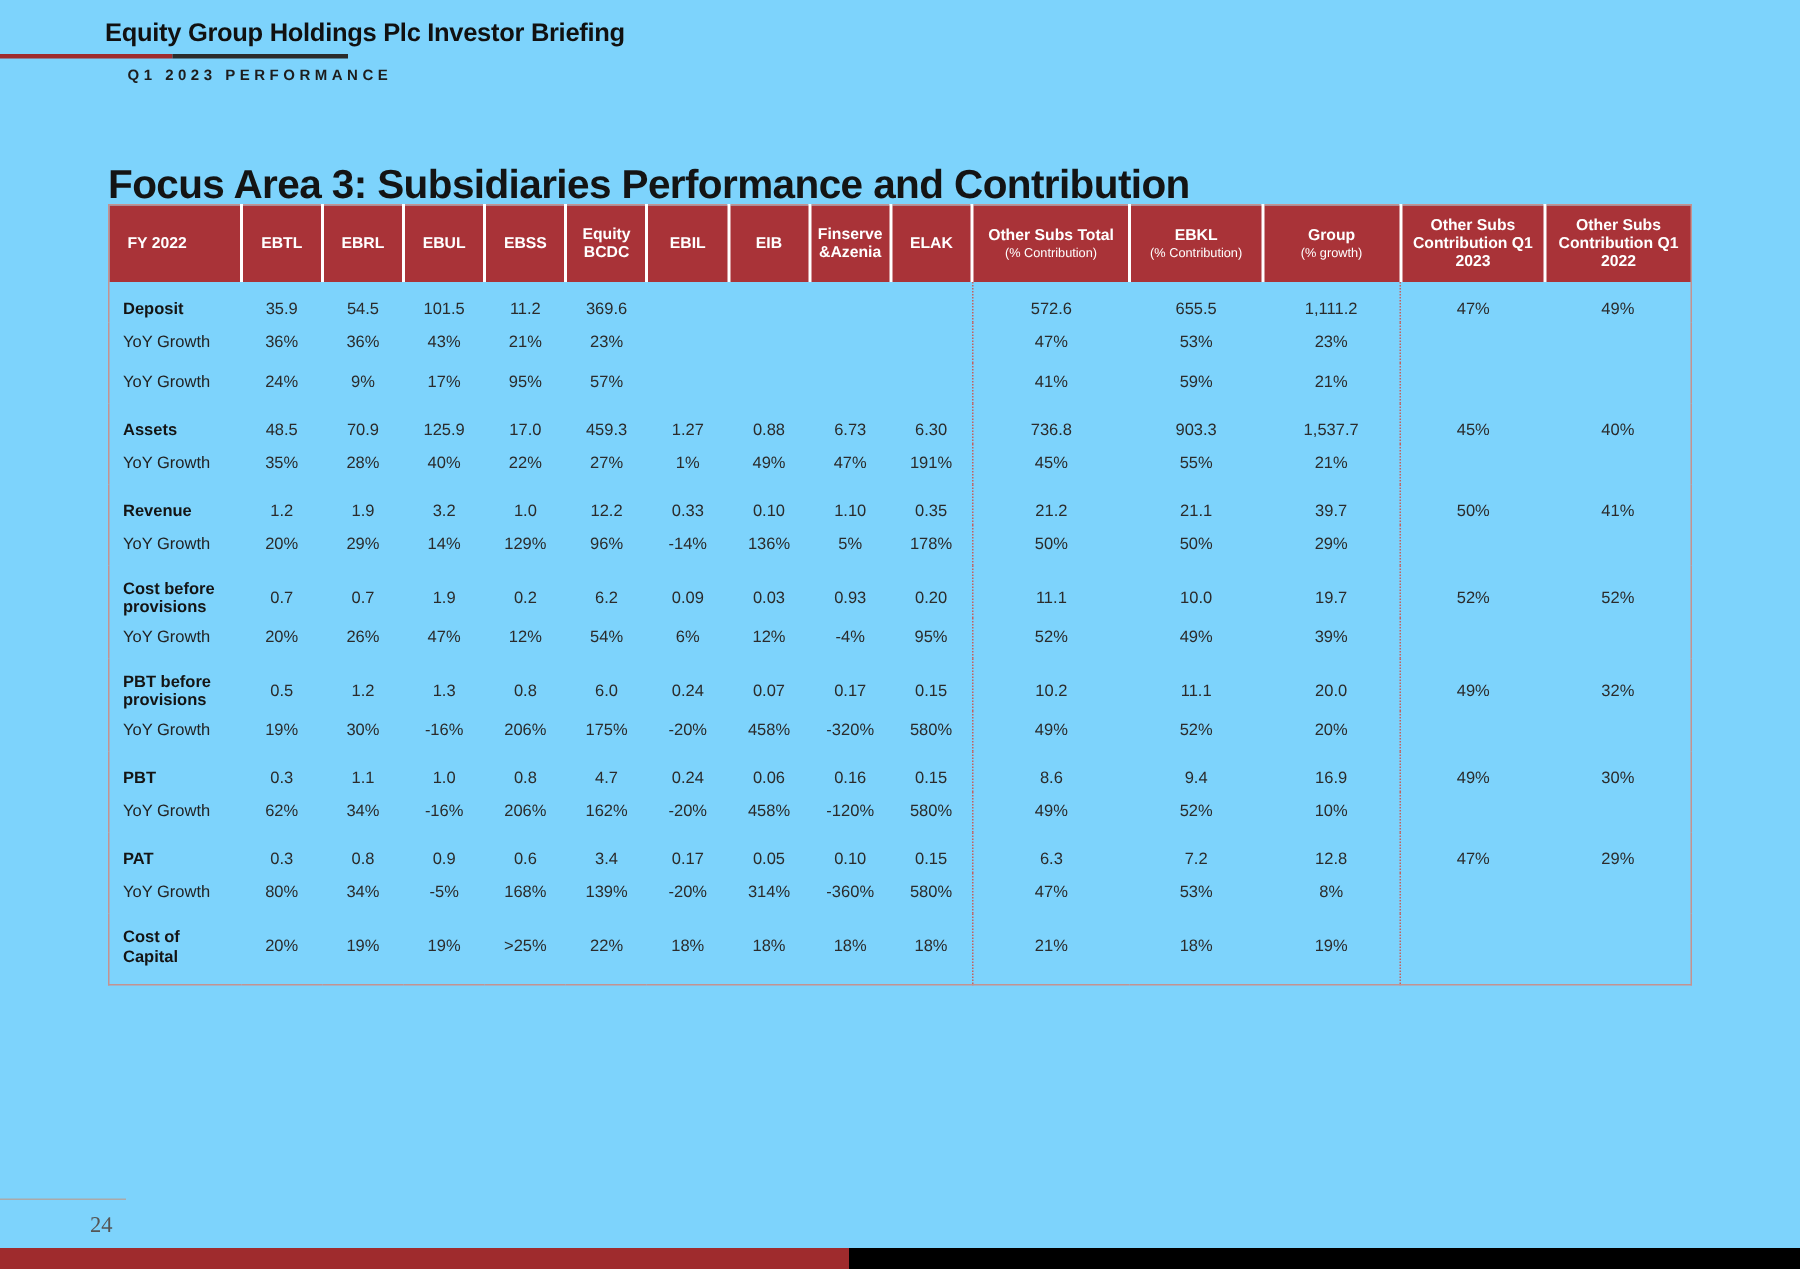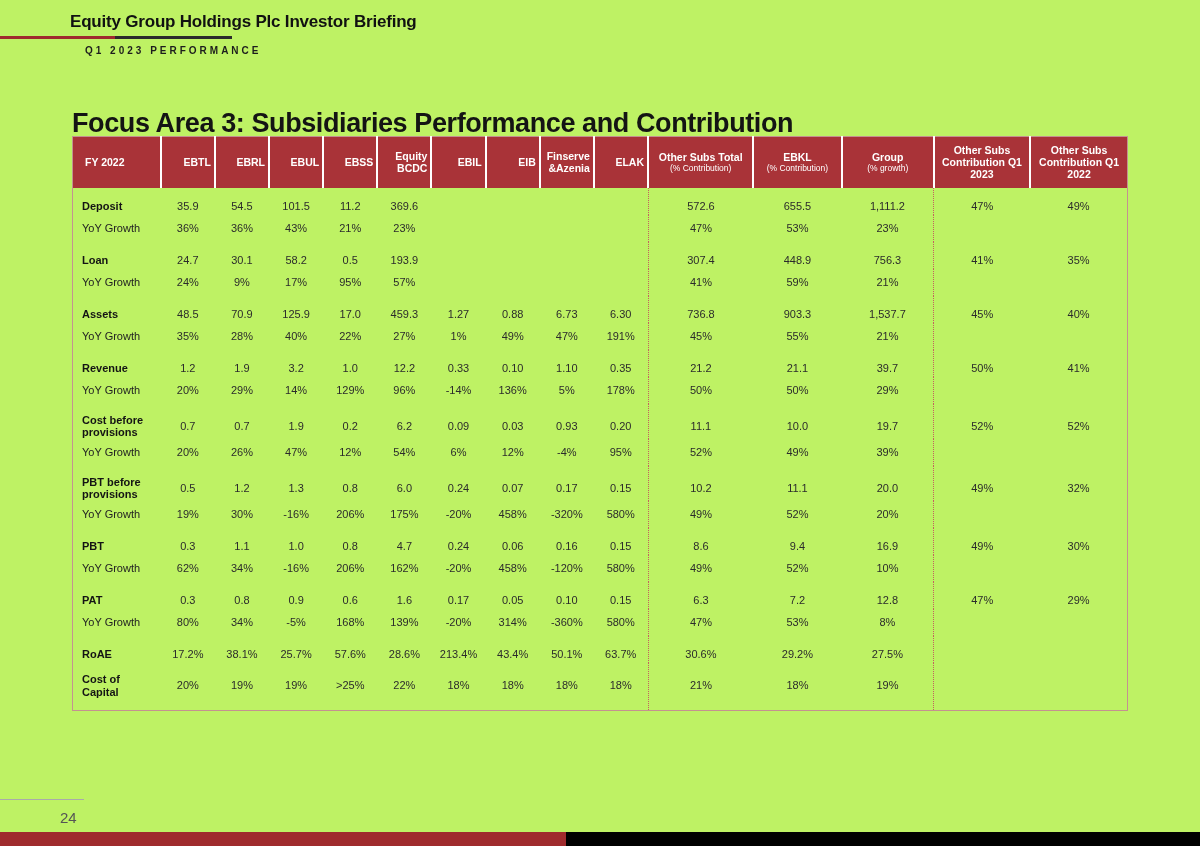--- a/index.html
+++ b/index.html
@@ -5,59 +5,59 @@
   :root{
     --header-red:#a93338;
     --footer-red:#9f2b2d;
     --dotted:#c4615e;
     --table-border:#c49290;
     --ink:#1a1a1a;
   }
   *{margin:0;padding:0;box-sizing:border-box;}
   html,body{background:#e8e8e8;}
   .page{
-    position:relative;width:1200px;height:846px;background:#bef264;
+    position:relative;width:1200px;height:846px;background:#7dd3fc;
     font-family:"Liberation Sans", sans-serif;color:var(--ink);overflow:hidden;
   }
   
   .brand-title{position:absolute;left:70px;top:12px;font-size:17px;font-weight:bold;color:#111;letter-spacing:-0.2px;}
   .brand-rule-red{position:absolute;left:0;top:36px;width:115px;height:3px;background:var(--footer-red);}
   .brand-rule-dark{position:absolute;left:115px;top:36px;width:117px;height:3px;background:#2b2b2b;}
   .brand-subtitle{position:absolute;left:70px;top:45px;font-size:10px;font-weight:bold;letter-spacing:3px;color:#1d1d1d;margin-left:15px;}
   
   .slide-title{position:absolute;left:72px;top:108px;font-size:27px;font-weight:bold;color:#141414;letter-spacing:-0.4px;}
   
   .tbl-wrap{position:absolute;left:72px;top:136px;}
   table{border-collapse:collapse;table-layout:fixed;width:1056px;border:1px solid var(--table-border);}
   thead th{
     background:var(--header-red);color:#ffffff;font-weight:bold;font-size:10.5px;
     height:51px;vertical-align:middle;text-align:center;line-height:1.15;padding:2px 3px;
   }
   thead th + th{border-left:2px solid #ffffff;}
   thead th:first-child{text-align:left;padding-left:12px;}
   .th-sub{font-size:8.5px;font-weight:normal;margin-top:1px;}
   th:nth-child(1){width:88px;}
-  th:nth-child(n+2):nth-child(-n+10){width:54px;text-align:right;}
+  th:nth-child(n+2):nth-child(-n+10){width:54px;}
   th:nth-child(11){width:105px;}
   th:nth-child(12){width:88px;}
   th:nth-child(13){width:92px;text-align:center;}
   th:nth-child(14){width:96px;margin-top:29px;}
   th:nth-child(15){width:97px;}
   tbody td{
     height:27px;font-size:11px;color:#2b2b2b;text-align:center;vertical-align:middle;
     padding:0 2px;line-height:1.15;
   }
   tbody td:first-child{text-align:left;padding-left:9px;padding-right:13px;color:#222;}
   tbody tr.metric-row td:first-child{font-weight:bold;color:#141414;}
   tbody tr.group-start td{padding-top:10px;}
   tbody tr:last-child td{padding-bottom:12px;}
   tbody td:nth-child(11),tbody td:nth-child(14){border-left:1px dotted var(--dotted);}
   
   .page-number-rule{position:absolute;left:0;top:799px;width:84px;height:1px;background:#aaaaaa;}
-  .page-number{position:absolute;left:60px;top:809px;font-size:15px;color:#555555;}
+  .page-number{position:absolute;left:60px;top:809px;font-size:15px;color:#555555;font-family:Liberation Serif, serif;}
   .footer-bar-red{position:absolute;left:0;bottom:0;width:566px;height:14px;background:var(--footer-red);}
   .footer-bar-black{position:absolute;left:566px;bottom:0;width:634px;height:14px;background:#000000;}
 </style>
 </head>
 <body>
 
 <div class="page">
 
   <div class="brand-title">Equity Group Holdings Plc Investor Briefing</div>
   <div class="brand-rule-red"></div>
@@ -147,37 +147,20 @@
             <td>23%</td>
             <td></td>
             <td></td>
             <td></td>
             <td></td>
             <td>47%</td>
             <td>53%</td>
             <td>23%</td>
             <td></td>
             <td></td>
-          </tr>
-          <tr class="metric-row group-start">
-            <td>Loan</td>
-            <td>24.7</td>
-            <td>30.1</td>
-            <td>58.2</td>
-            <td>0.5</td>
-            <td>193.9</td>
-            <td></td>
-            <td></td>
-            <td></td>
-            <td></td>
-            <td>307.4</td>
-            <td>448.9</td>
-            <td>756.3</td>
-            <td>41%</td>
-            <td>35%</td>
           </tr>
           <tr class="yoy-row">
             <td>YoY Growth</td>
             <td>24%</td>
             <td>9%</td>
             <td>17%</td>
             <td>95%</td>
             <td>57%</td>
             <td></td>
             <td></td>
@@ -358,21 +341,21 @@
             <td>10%</td>
             <td></td>
             <td></td>
           </tr>
           <tr class="metric-row group-start">
             <td>PAT</td>
             <td>0.3</td>
             <td>0.8</td>
             <td>0.9</td>
             <td>0.6</td>
-            <td>1.6</td>
+            <td>3.4</td>
             <td>0.17</td>
             <td>0.05</td>
             <td>0.10</td>
             <td>0.15</td>
             <td>6.3</td>
             <td>7.2</td>
             <td>12.8</td>
             <td>47%</td>
             <td>29%</td>
           </tr>
@@ -383,37 +366,20 @@
             <td>-5%</td>
             <td>168%</td>
             <td>139%</td>
             <td>-20%</td>
             <td>314%</td>
             <td>-360%</td>
             <td>580%</td>
             <td>47%</td>
             <td>53%</td>
             <td>8%</td>
-            <td></td>
-            <td></td>
-          </tr>
-          <tr class="metric-row group-start">
-            <td>RoAE</td>
-            <td>17.2%</td>
-            <td>38.1%</td>
-            <td>25.7%</td>
-            <td>57.6%</td>
-            <td>28.6%</td>
-            <td>213.4%</td>
-            <td>43.4%</td>
-            <td>50.1%</td>
-            <td>63.7%</td>
-            <td>30.6%</td>
-            <td>29.2%</td>
-            <td>27.5%</td>
             <td></td>
             <td></td>
           </tr>
           <tr class="metric-row group-start">
             <td>Cost of Capital</td>
             <td>20%</td>
             <td>19%</td>
             <td>19%</td>
             <td>&gt;25%</td>
             <td>22%</td>

